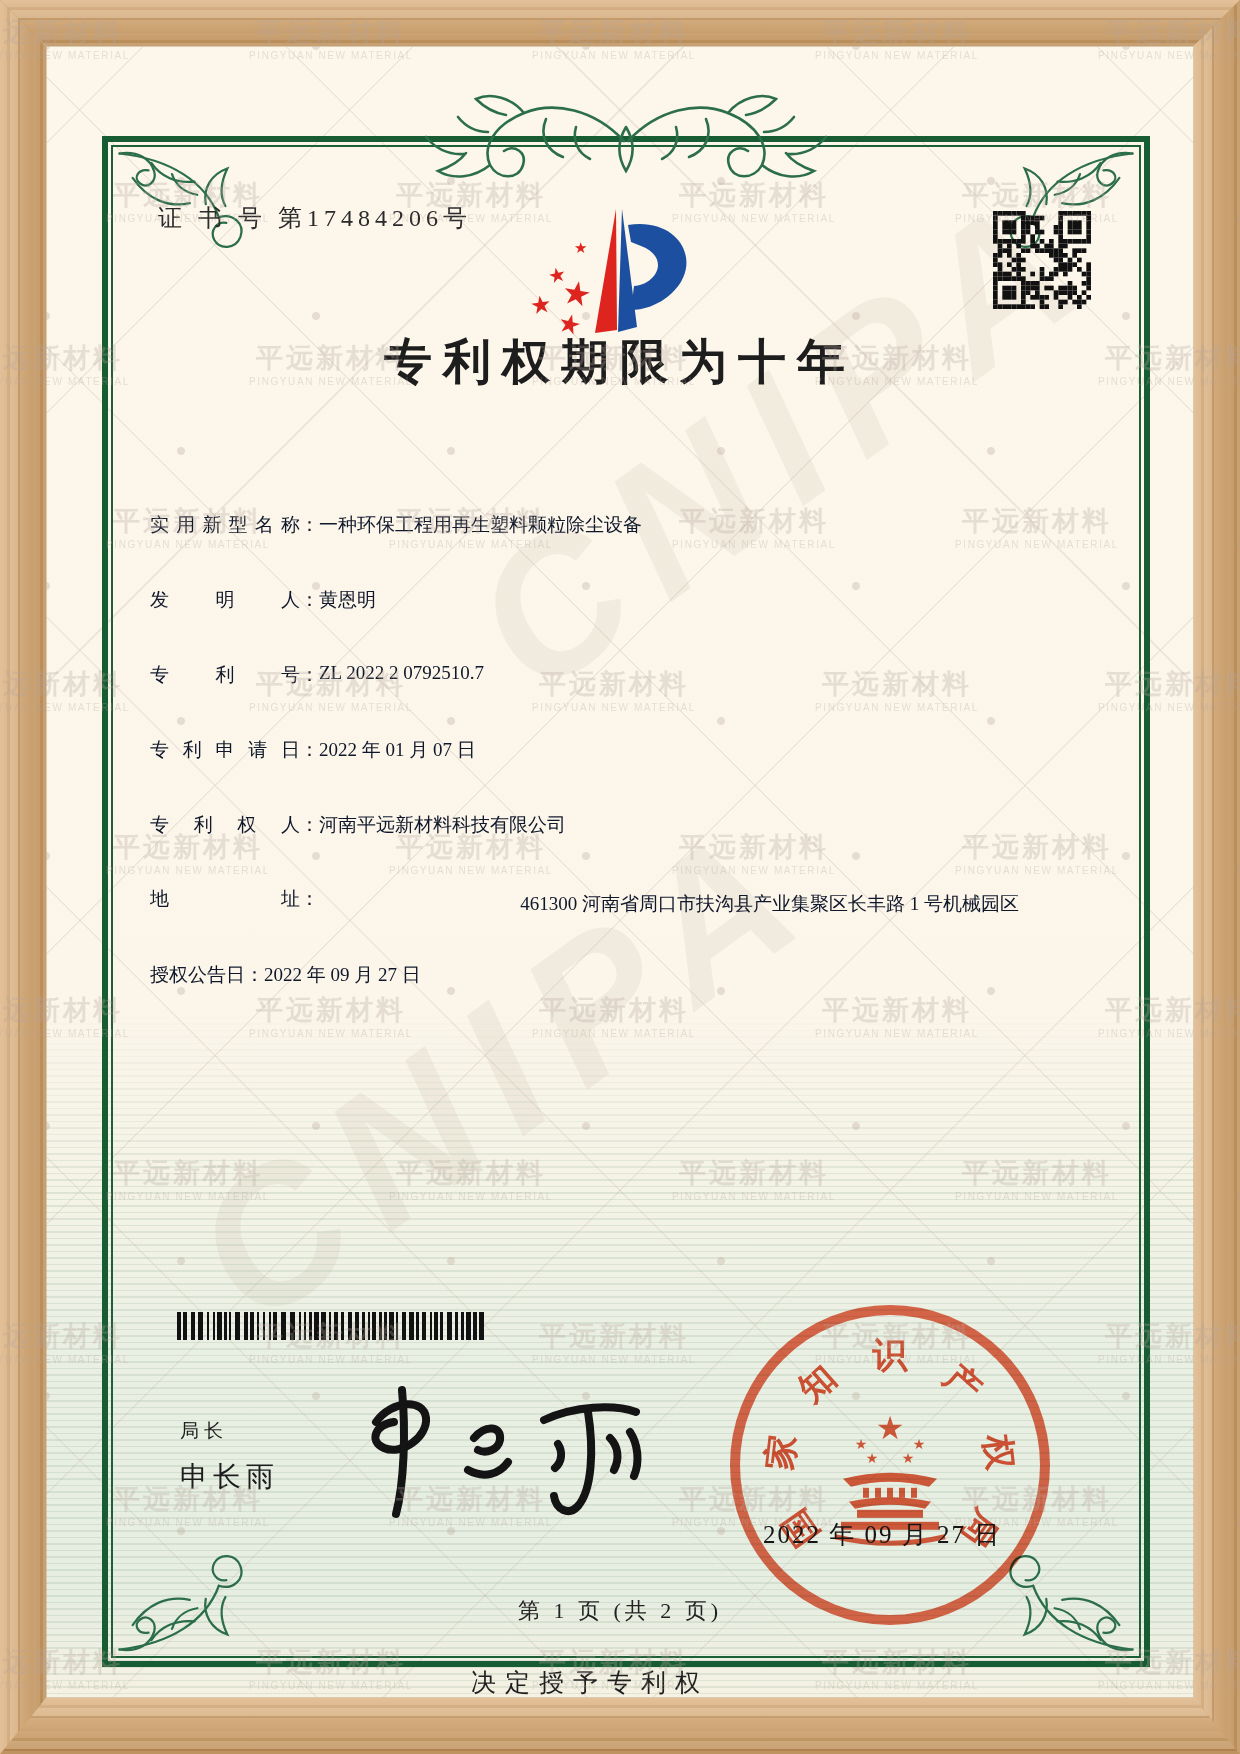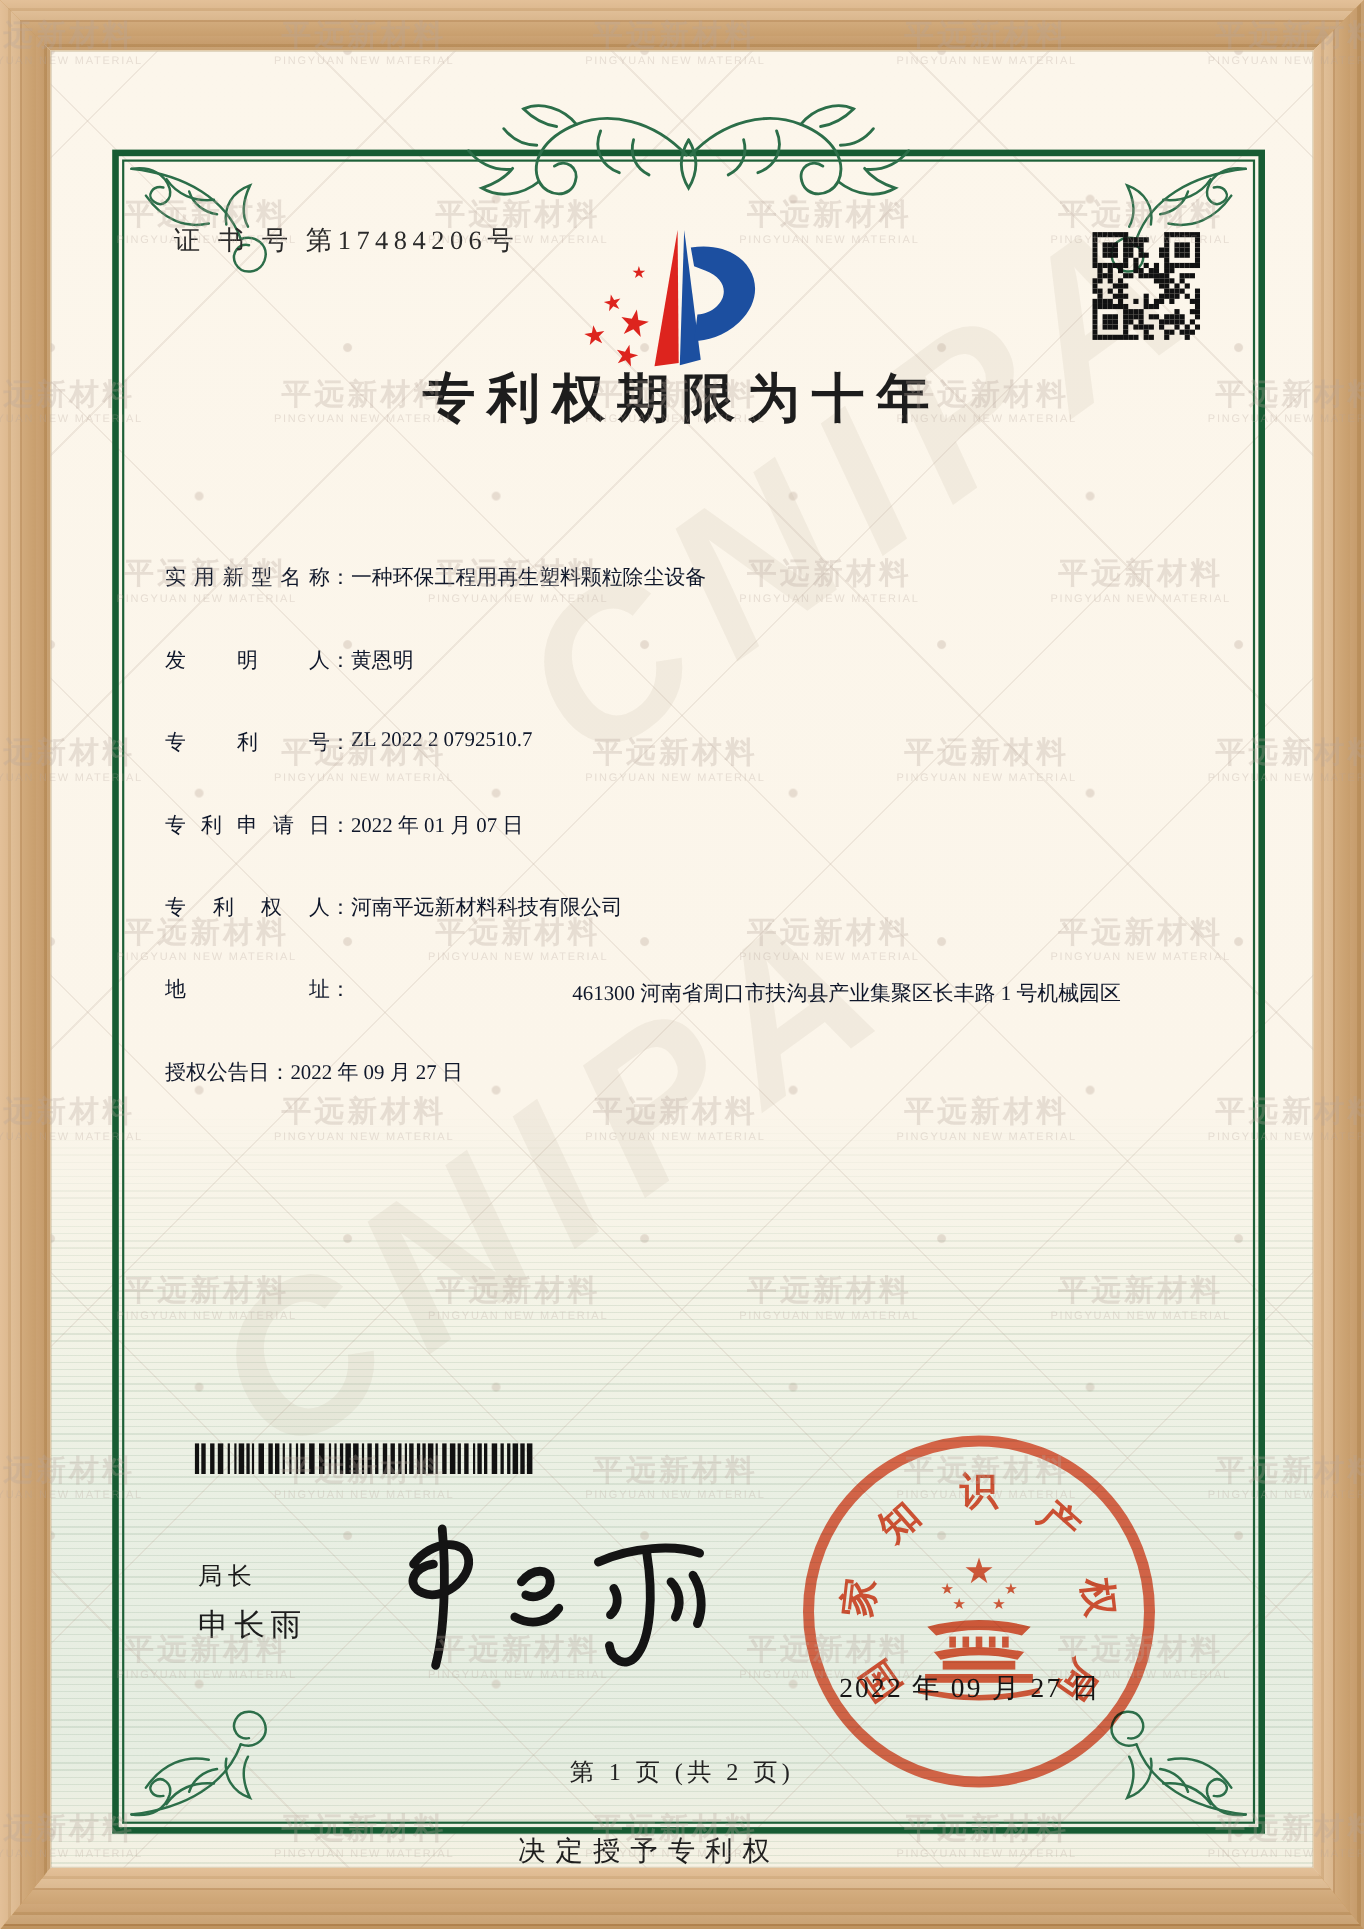--- a/index.html
+++ b/index.html
@@ -66,21 +66,21 @@
   .field-row{left:150px;font-size:19px;color:#0f172a;white-space:nowrap;}
   .lbl{display:inline-block;width:150px;text-align:justify;text-align-last:justify;vertical-align:top;}
   .val{vertical-align:top;}
   .val-wrap{display:inline-block;width:700px;white-space:normal;line-height:36px;text-align:right;}
   #grant-no{position:absolute;left:470px;top:0;white-space:nowrap;}
   #paras{left:150px;top:1016px;width:945px;font-size:23.5px;line-height:37px;
          color:#1f1f1f;text-align:justify;}
   #paras p{margin:0;text-indent:2em;}
 
   #barcode{left:177px;top:1312px;}
-  #sign-title{left:180px;top:1418px;font-size:22px;letter-spacing:5px;color:#1c1c1c;
+  #sign-title{left:180px;top:1418px;font-size:19px;letter-spacing:5px;color:#1c1c1c;
       font-family:Liberation Mono, monospace;font-weight:500;}
   #sign-name{left:180px;top:1458px;font-size:28px;letter-spacing:5px;color:#1c1c1c;
       font-family:"Liberation Sans","DejaVu Sans",sans-serif;font-weight:500;}
   #signature{left:348px;top:1382px;}
 
   
   #seal{left:730px;top:1305px;width:300px;height:300px;border-radius:50%;
     border:10px solid rgba(224,80,48,.85);z-index:5;mix-blend-mode:multiply;}
   .seal-char{position:absolute;left:50%;top:50%;width:44px;height:44px;margin:-22px;
     text-align:center;line-height:44px;font-size:35px;font-weight:700;

